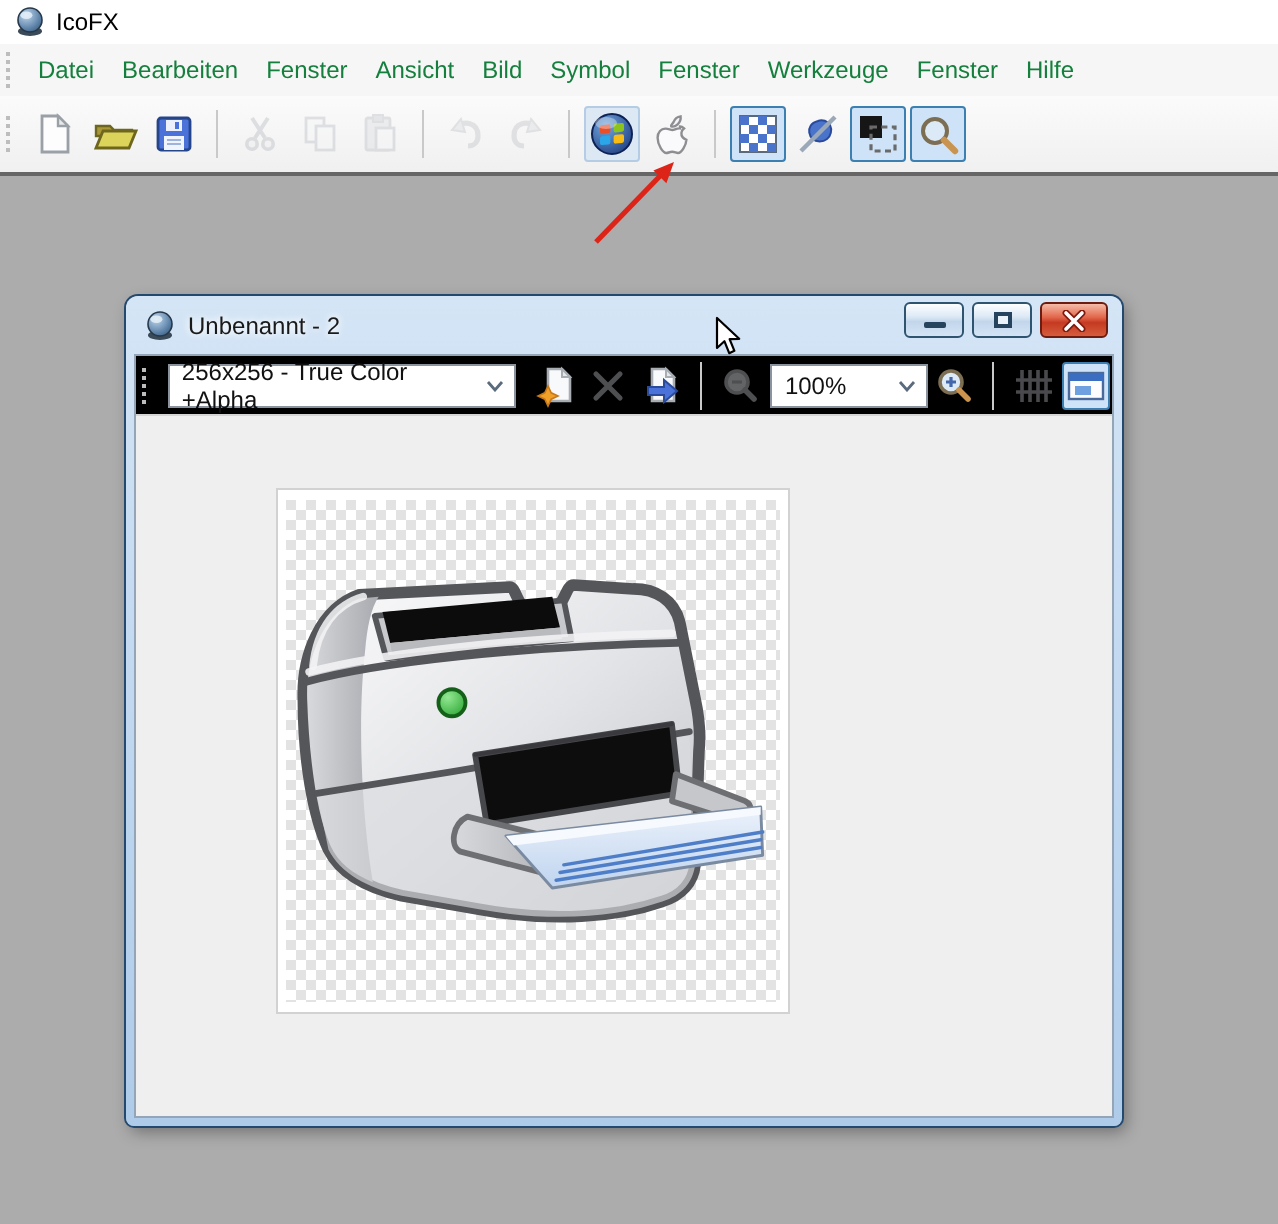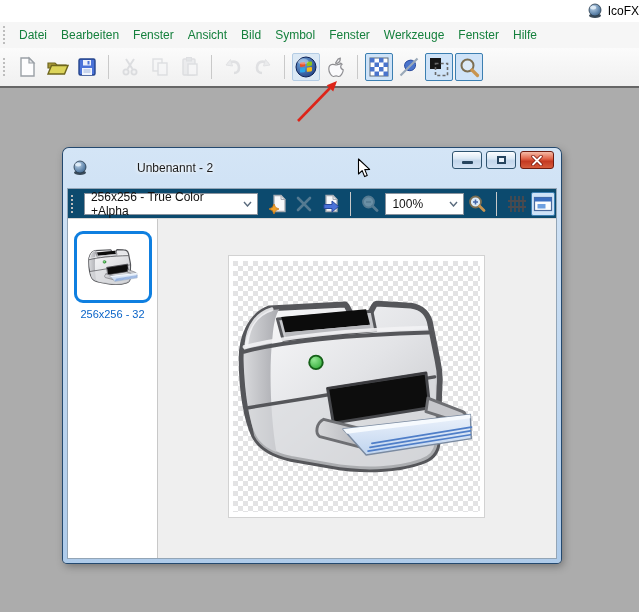--- a/index.html
+++ b/index.html
@@ -1,20 +1,20 @@
 <!DOCTYPE html>
 <html><head>
 <meta charset="utf-8">
 <style>
   html,body{margin:0;padding:0;}
   body{width:639px;height:612px;position:relative;overflow:hidden;
        font-family:"Liberation Sans",sans-serif;background:#ACACAC;-webkit-font-smoothing:antialiased;}
   
   .titlebar{position:absolute;left:0;top:0;width:639px;height:22px;background:#fff;
-            display:flex;align-items:center;justify-content:flex-end;}
+            display:flex;align-items:center;}
   .titlebar .appicon{margin:0 5px 0 7px;display:flex;}
   .titlebar .title{font-size:12px;color:#000;}
   .menubar{position:absolute;left:0;top:22px;width:639px;height:26px;background:#F6F6F6;
            display:flex;align-items:center;font-size:12px;color:#15803d;}
   .gripper{width:3px;height:18px;border-left:2px dotted #BDBDBD;margin:0 4px 0 3px;}
   .menuitem{padding:3px 6px;margin:0 1px;cursor:default;}
   .toolbar{position:absolute;left:0;top:48px;width:639px;height:40px;
            background:linear-gradient(#FBFBFB,#F0F0F0);display:flex;align-items:center;
            border-bottom:2px solid #666;box-sizing:border-box;}
   .tbtn{width:28px;height:28px;display:flex;align-items:center;justify-content:center;
@@ -22,33 +22,33 @@
   .tbtn.checked{background:#CFE3F8;border-color:#3C7FB1;}
   .tbtn.hover{background:#DCE9F5;border-color:#B4CCE4;}
   .sep{width:1px;height:24px;background:#C9C9C9;margin:0 6px;}
   
   .mdi{position:absolute;left:0;top:88px;width:639px;height:524px;background:#ACACAC;}
   
   .child{position:absolute;left:63px;top:60px;width:498px;height:415px;
          background:linear-gradient(#D4E5F6,#AECBEA);border-radius:6px 6px 4px 4px;
          box-shadow:0 0 0 1px #24496F,2px 3px 8px rgba(0,0,0,.35);
          display:flex;flex-direction:column;box-sizing:border-box;padding:0 4px 4px 4px;}
-  .child-titlebar{height:40px;display:flex;align-items:center;position:relative;gap:43px;}
+  .child-titlebar{height:29px;display:flex;align-items:center;position:relative;}
   .child-titlebar .cicon{margin:0 6px 0 5px;display:flex;}
   .child-titlebar .ctitle{font-size:12px;color:#1A1A1A;text-shadow:0 0 4px #fff,0 0 4px #fff;}
   .winbtns{position:absolute;right:3px;top:3px;display:flex;gap:4px;}
   .wbtn{width:30px;height:18px;border:1px solid #2F5470;border-radius:3px;box-sizing:border-box;
         background:linear-gradient(#FDFEFF,#DCE9F5 40%,#C2D6EB 55%,#D4E4F5);
         display:flex;align-items:center;justify-content:center;}
   .wbtn.close{width:34px;border-color:#6E1C10;
         background:linear-gradient(#F6BCA8,#E2654A 42%,#C43A22 58%,#D65C3C);}
   .glyph-min{width:11px;height:3px;background:#26445E;border-radius:1px;margin-top:5px;}
   .glyph-restore{width:9px;height:8px;border:2px solid #26445E;box-sizing:border-box;background:#EAF2FA;}
   .child-inner{flex:1;background:#F0F0F0;border:1px solid #93A5B6;display:flex;flex-direction:column;min-height:0;}
-  .child-toolbar{height:30px;background:#0c4a6e;border-bottom:1px solid #D5D5D5;
+  .child-toolbar{height:30px;background:#000000;border-bottom:1px solid #D5D5D5;
                  display:flex;align-items:center;box-sizing:border-box;}
   .combo{height:22px;border:1px solid #8A939E;background:#fff;display:flex;align-items:center;
          font-size:12px;color:#111;padding:0 5px 0 6px;box-sizing:border-box;}
   .combo .chev{margin-left:auto;display:flex;padding-left:6px;}
   .cbtn{width:25px;height:24px;display:flex;align-items:center;justify-content:center;
         border:1px solid transparent;border-radius:2px;box-sizing:border-box;margin:0 1px;}
   .cbtn.checked{background:#CFE3F8;border-color:#3C7FB1;}
   .dim{opacity:.42;}
   .child-content{flex:1;display:flex;min-height:0;}
   .thumb-panel{width:90px;background:#fff;border-right:1px solid #C8C8C8;box-sizing:border-box;}
@@ -349,28 +349,20 @@
         </span>
         <span class="cbtn checked">
           <svg width="22" height="22">
             <rect x="2.5" y="4.5" width="17" height="13" fill="#FDFDFE" stroke="#4A6A9C" stroke-width="1.2"></rect>
             <rect x="2.5" y="4.5" width="17" height="4" fill="#3B6EC0"></rect>
             <rect x="5.5" y="11" width="8" height="4.5" fill="#6FA0E0"></rect>
           </svg>
         </span>
       </div>
       <div class="child-content">
-        <div class="thumb-panel">
-          <div class="thumb-box">
-            <svg width="52" height="52">
-                <use href="#printerSym"></use>
-              </svg>
-          </div>
-          <div class="thumb-label">256x256 - 32</div>
-        </div>
         <div class="canvas-area">
           <div class="canvas">
             <div class="checker">
               <svg viewBox="0 0 256 256">
                   <use href="#printerSym"></use>
                 </svg>
             </div>
           </div>
         </div>
       </div>

